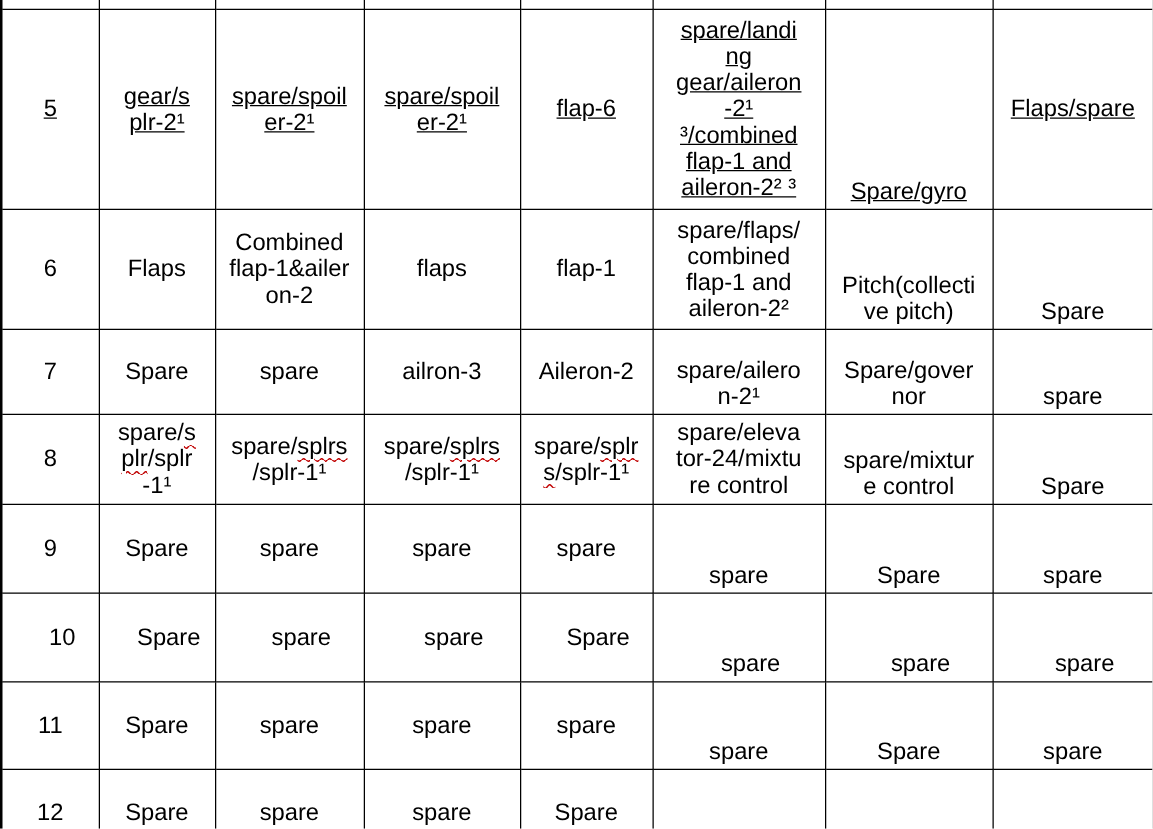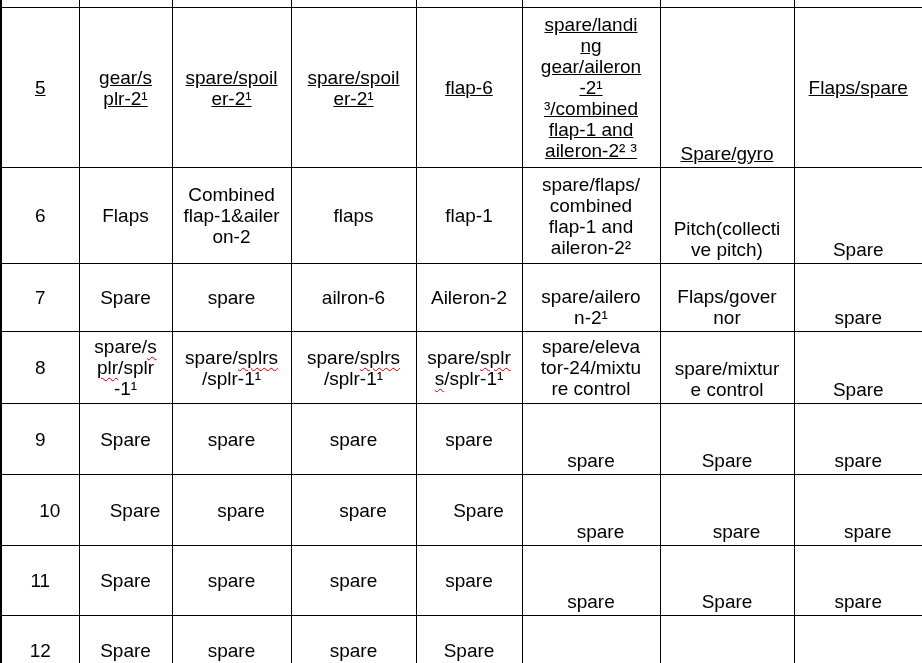--- a/index.html
+++ b/index.html
@@ -114,25 +114,25 @@
 flap-1 and
 aileron-2²</span></td>
           <td class="vb"><span>Pitch(collecti
 ve pitch)</span></td>
           <td class="vb"><span>Spare</span></td>
         </tr>
         <tr>
           <td>7</td>
           <td><span>Spare</span></td>
           <td><span>spare</span></td>
-          <td><span>ailron-6</span></td>
+          <td><span>ailron-3</span></td>
           <td><span>Aileron-2</span></td>
           <td class="vb"><span>spare/ailero
 n-2¹</span></td>
-          <td class="vb"><span>Flaps/gover
+          <td class="vb"><span>Spare/gover
 nor</span></td>
           <td class="vb"><span>spare</span></td>
         </tr>
         <tr>
           <td>8</td>
           <td><span>spare/</span><span class="sq">s</span><span>
 </span><span class="sq">plr</span><span>/splr
 -1¹</span></td>
           <td><span>spare/</span><span class="sq">splrs</span><span>
 /splr-1¹</span></td>

